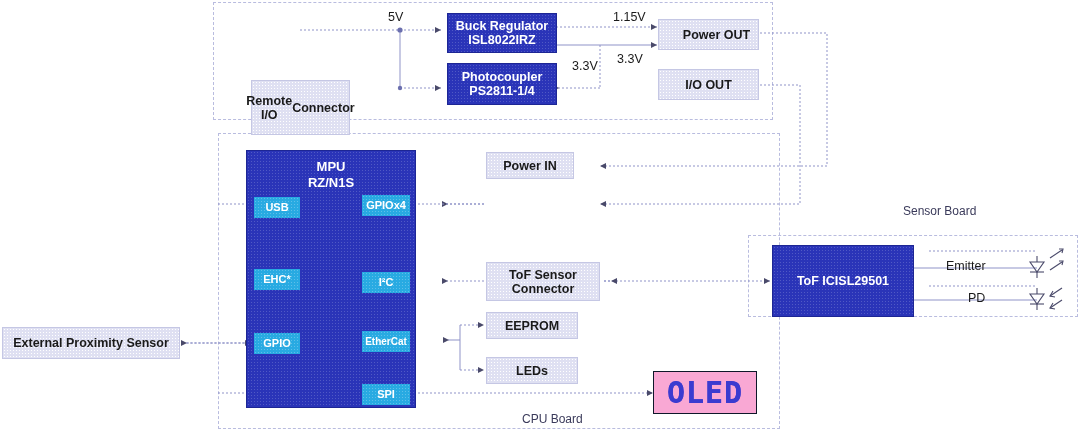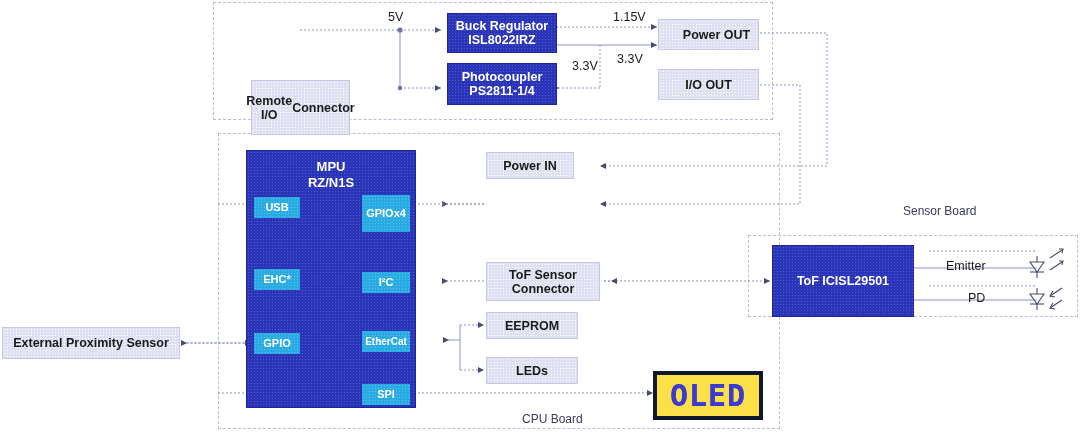--- a/index.html
+++ b/index.html
@@ -23,21 +23,21 @@
        background-size:3px 3px;}
   
   .port{position:absolute;background:#28aae2;color:#ffffff;font-weight:700;font-size:11px;
         display:flex;align-items:center;justify-content:center;
         background-image:radial-gradient(rgba(255,255,255,.25) 0.6px, transparent 0.7px);
         background-size:3px 3px;box-sizing:border-box;}
 
   .mpu-title{position:absolute;left:0;right:0;top:8px;color:#fff;font-weight:700;font-size:13px;
              text-align:center;line-height:1.25;}
 
-  .oled-box{position:absolute;border:4px solid #0f172a;background:#fde047;
+  .oled-box{position:absolute;border:1px solid #0f172a;background:#f9a8d4;
             display:flex;align-items:center;justify-content:center;}
   .oled-txt{font-family:"DejaVu Sans Mono",monospace;font-weight:700;font-size:30px;
             letter-spacing:1px;color:#3b3bd0;
             -webkit-text-stroke:0px;
             text-shadow:0 0 0 #3b3bd0;}
 
   .vlabel{position:absolute;font-size:12.5px;color:#1a1a1a;white-space:nowrap;}
 
   svg.wires{position:absolute;left:0;top:0;width:1080px;height:435px;overflow:visible;}
 </style>
@@ -168,21 +168,21 @@
     <div class="port" style="left:7px;top:46px;width:46px;height:21px;">
       <span>USB</span>
     </div>
     <div class="port" style="left:7px;top:118px;width:46px;height:21px;">
       <span>EHC*</span>
     </div>
     <div class="port" style="left:7px;top:182px;width:46px;height:21px;">
       <span>GPIO</span>
     </div>
 
-    <div class="port" style="left:115px;top:44px;width:48px;height:37px;">
+    <div class="port" style="left:115px;top:44px;width:48px;height:21px;">
       <span>GPIOx4</span>
     </div>
     <div class="port" style="left:115px;top:121px;width:48px;height:21px;">
       <span>I²C</span>
     </div>
     <div class="port" style="left:115px;top:180px;width:48px;height:21px;font-size:10px;">
       <span>EtherCat</span>
     </div>
     <div class="port" style="left:115px;top:233px;width:48px;height:21px;">
       <span>SPI</span>

